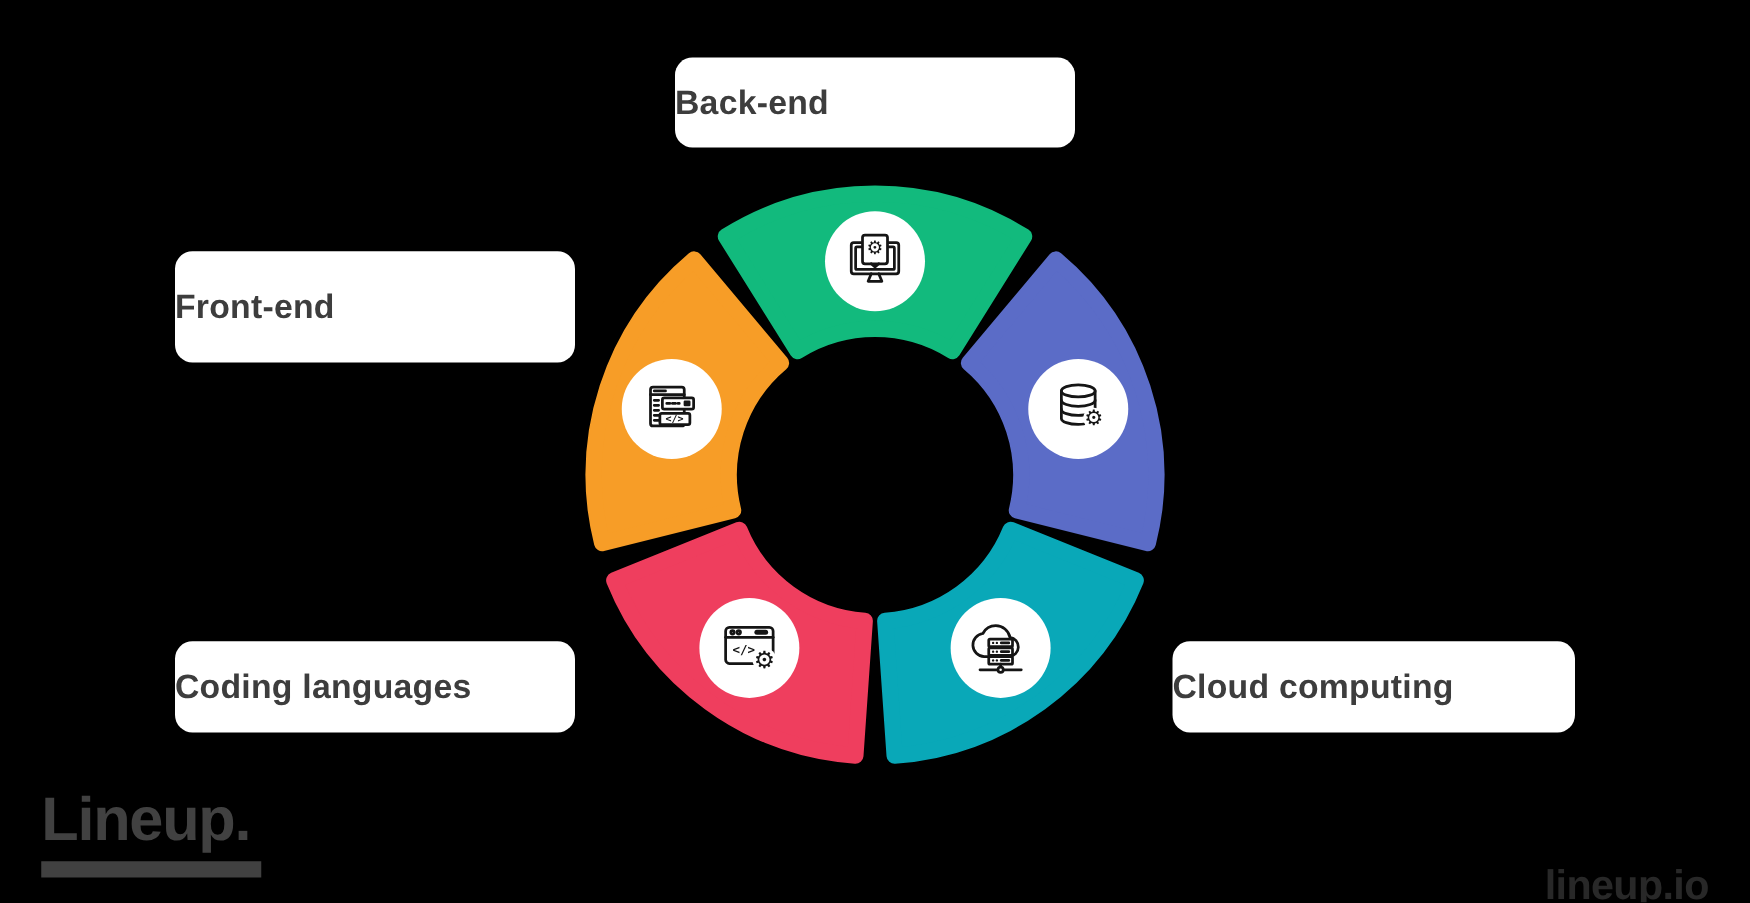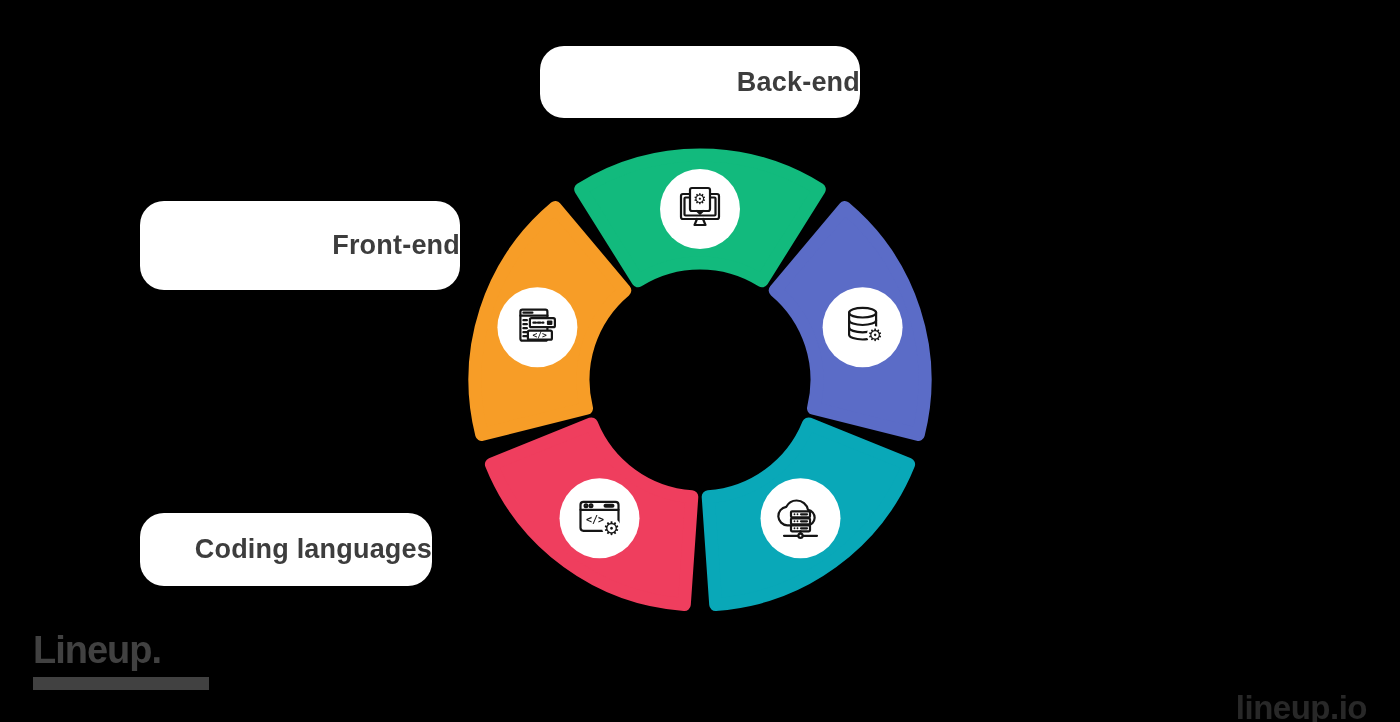--- a/index.html
+++ b/index.html
@@ -1,53 +1,56 @@
 <!DOCTYPE html>
 <html><head>
 <meta charset="utf-8">
 <style>
   html,body{margin:0;padding:0;background:#000;}
   .canvas{
     position:relative;width:1400px;height:722px;background:#000000;
     font-family:"Liberation Sans",sans-serif;overflow:hidden;
   }
   .label-box{
-    position:absolute;background:#ffffff;border-radius:24px;
+    position:absolute;background:#ffffff;border-radius:14px;
     box-shadow:5px 7px 7px rgba(0,0,0,0.6),0 0 0 1px rgba(0,0,0,0.08);
-    display:flex;align-items:center;justify-content:flex-end;
+    display:flex;align-items:center;justify-content:flex-start;
   }
   .label-box span{
     color:#3d3d3d;font-size:27px;font-weight:600;letter-spacing:0.2px;
   }
   .ring{position:absolute;left:455px;top:135px;width:490px;height:490px;
     filter:drop-shadow(0 10px 12px rgba(0,0,0,0.5));}
   .wedge{stroke-width:13;stroke-linejoin:round;}
   .icon-stroke{fill:none;stroke:#151515;stroke-width:2.2;stroke-linecap:round;stroke-linejoin:round;}
   .icon-fill-white{fill:#ffffff;stroke:#151515;stroke-width:2.2;stroke-linecap:round;stroke-linejoin:round;}
   .icon-solid{fill:#151515;stroke:none;}
   .gear-glyph{font-family:"DejaVu Sans",sans-serif;fill:#151515;text-anchor:middle;dominant-baseline:central;}
   .code-glyph{font-family:"DejaVu Sans Mono",monospace;fill:#151515;font-weight:bold;}
   .logo{position:absolute;left:33px;top:630px;}
-  .logo-text{color:#414141;font-size:38px;font-weight:700;letter-spacing:-1px;line-height:1.1;}
+  .logo-text{color:#414141;font-size:49px;font-weight:700;letter-spacing:-1px;line-height:1.1;}
   .logo-tagline-bar{width:176px;height:13px;background:#414141;margin-top:5px;}
   .watermark{position:absolute;right:33px;top:689px;color:#282828;font-size:33px;font-weight:700;letter-spacing:-0.5px;}
 </style>
 </head>
 <body>
 
 <div class="canvas">
 
   <div class="label-box" style="left:540px;top:46px;width:320px;height:72px">
     <span>Back-end</span>
   </div>
   <div class="label-box" style="left:140px;top:201px;width:320px;height:89px">
     <span>Front-end</span>
   </div>
-  <div class="label-box" style="left:140px;top:513px;width:292px;height:73px">
+  <div class="label-box" style="left:140px;top:513px;width:320px;height:73px">
     <span>Coding languages</span>
+  </div>
+  <div class="label-box" style="left:938px;top:513px;width:322px;height:73px">
+    <span>Cloud computing</span>
   </div>
 
   <svg class="ring" viewBox="0 0 490 490">
 
     <path class="wedge" d="M125.7,54.2 A225,225 0 0 1 364.3,54.2 L307.0,145.8 A117,117 0 0 0 183.0,145.8 Z" fill="#12BA7D" stroke="#12BA7D"></path>
     <path class="wedge" d="M389.7,72.6 A225,225 0 0 1 463.3,299.5 L358.5,273.3 A117,117 0 0 0 320.2,155.4 Z" fill="#5B6CC7" stroke="#5B6CC7"></path>
     <path class="wedge" d="M453.6,329.3 A225,225 0 0 1 260.7,469.5 L253.2,361.7 A117,117 0 0 0 353.5,288.9 Z" fill="#09A8B8" stroke="#09A8B8"></path>
     <path class="wedge" d="M229.3,469.5 A225,225 0 0 1 36.4,329.3 L136.5,288.9 A117,117 0 0 0 236.8,361.7 Z" fill="#EF3E5E" stroke="#EF3E5E"></path>
     <path class="wedge" d="M26.7,299.5 A225,225 0 0 1 100.3,72.6 L169.8,155.4 A117,117 0 0 0 131.5,273.3 Z" fill="#F79D27" stroke="#F79D27"></path>
 

